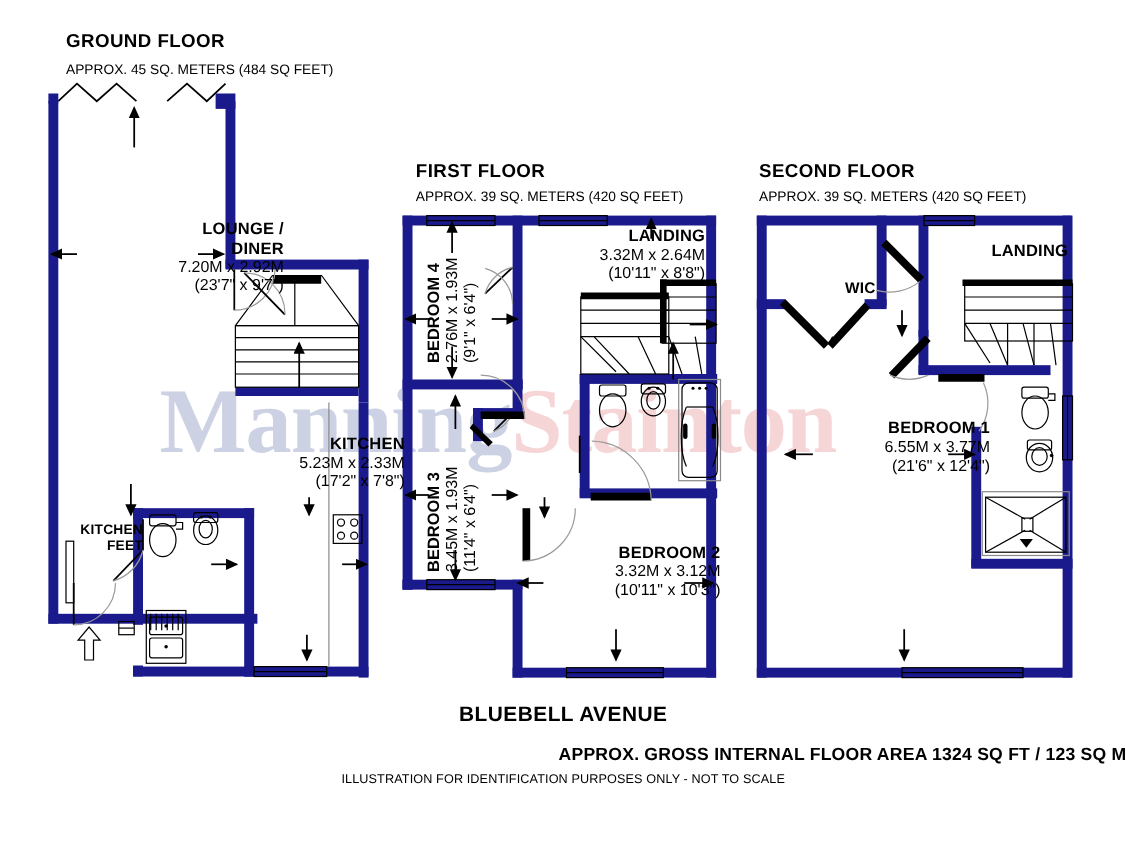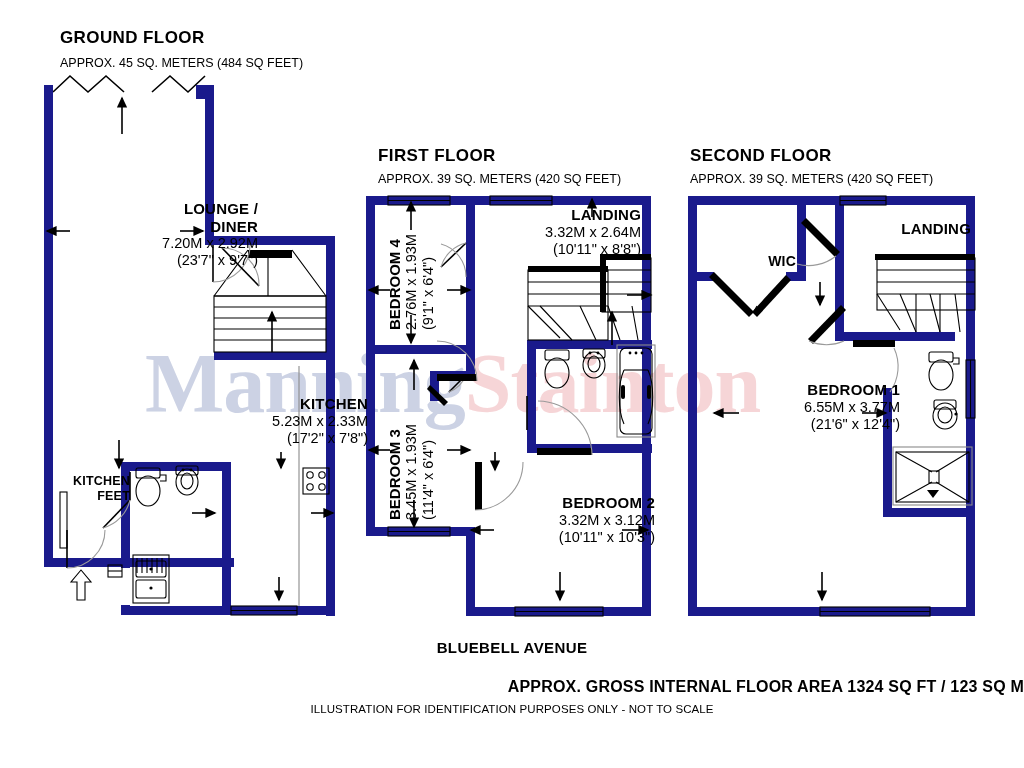--- a/index.html
+++ b/index.html
@@ -83,21 +83,21 @@
   .rot .name { font-weight: bold; font-size: 15px; }
   .rot .dim { font-size: 14.5px; }
 
   
   .footer-line {
     position: absolute;
     width: 100%;
     text-align: center;
     z-index: 6;
   }
-  .f-street { font-weight: bold; font-size: 15px; letter-spacing: 0.4px; }
+  .f-street { font-weight: bold; font-size: 19px; letter-spacing: 0.4px; }
   .f-area   { font-weight: bold; font-size: 16px; letter-spacing: 0.2px; }
   .f-note   { font-size: 11.5px; letter-spacing: 0.1px; }
   .f-copy   { font-weight: bold; font-size: 11.5px; }
 
   svg.plan { position: absolute; left: 0; top: 0; z-index: 3; }
 </style>
 </head>
 <body>
 
 <div class="stage">

